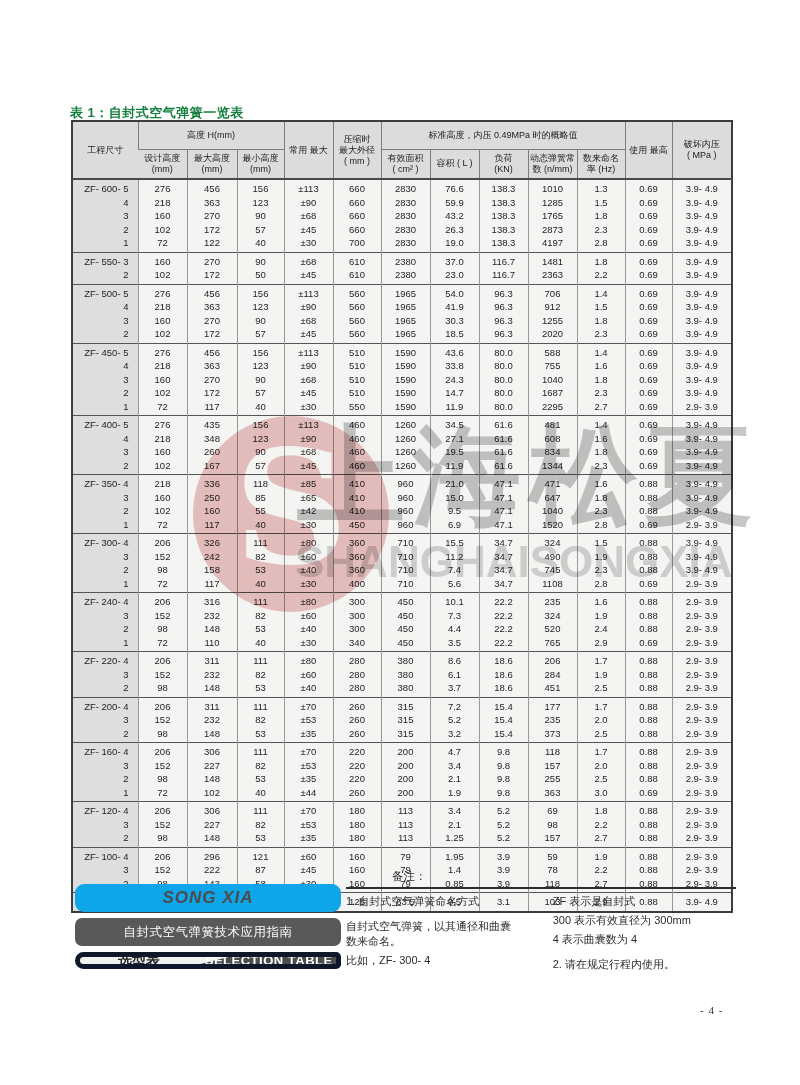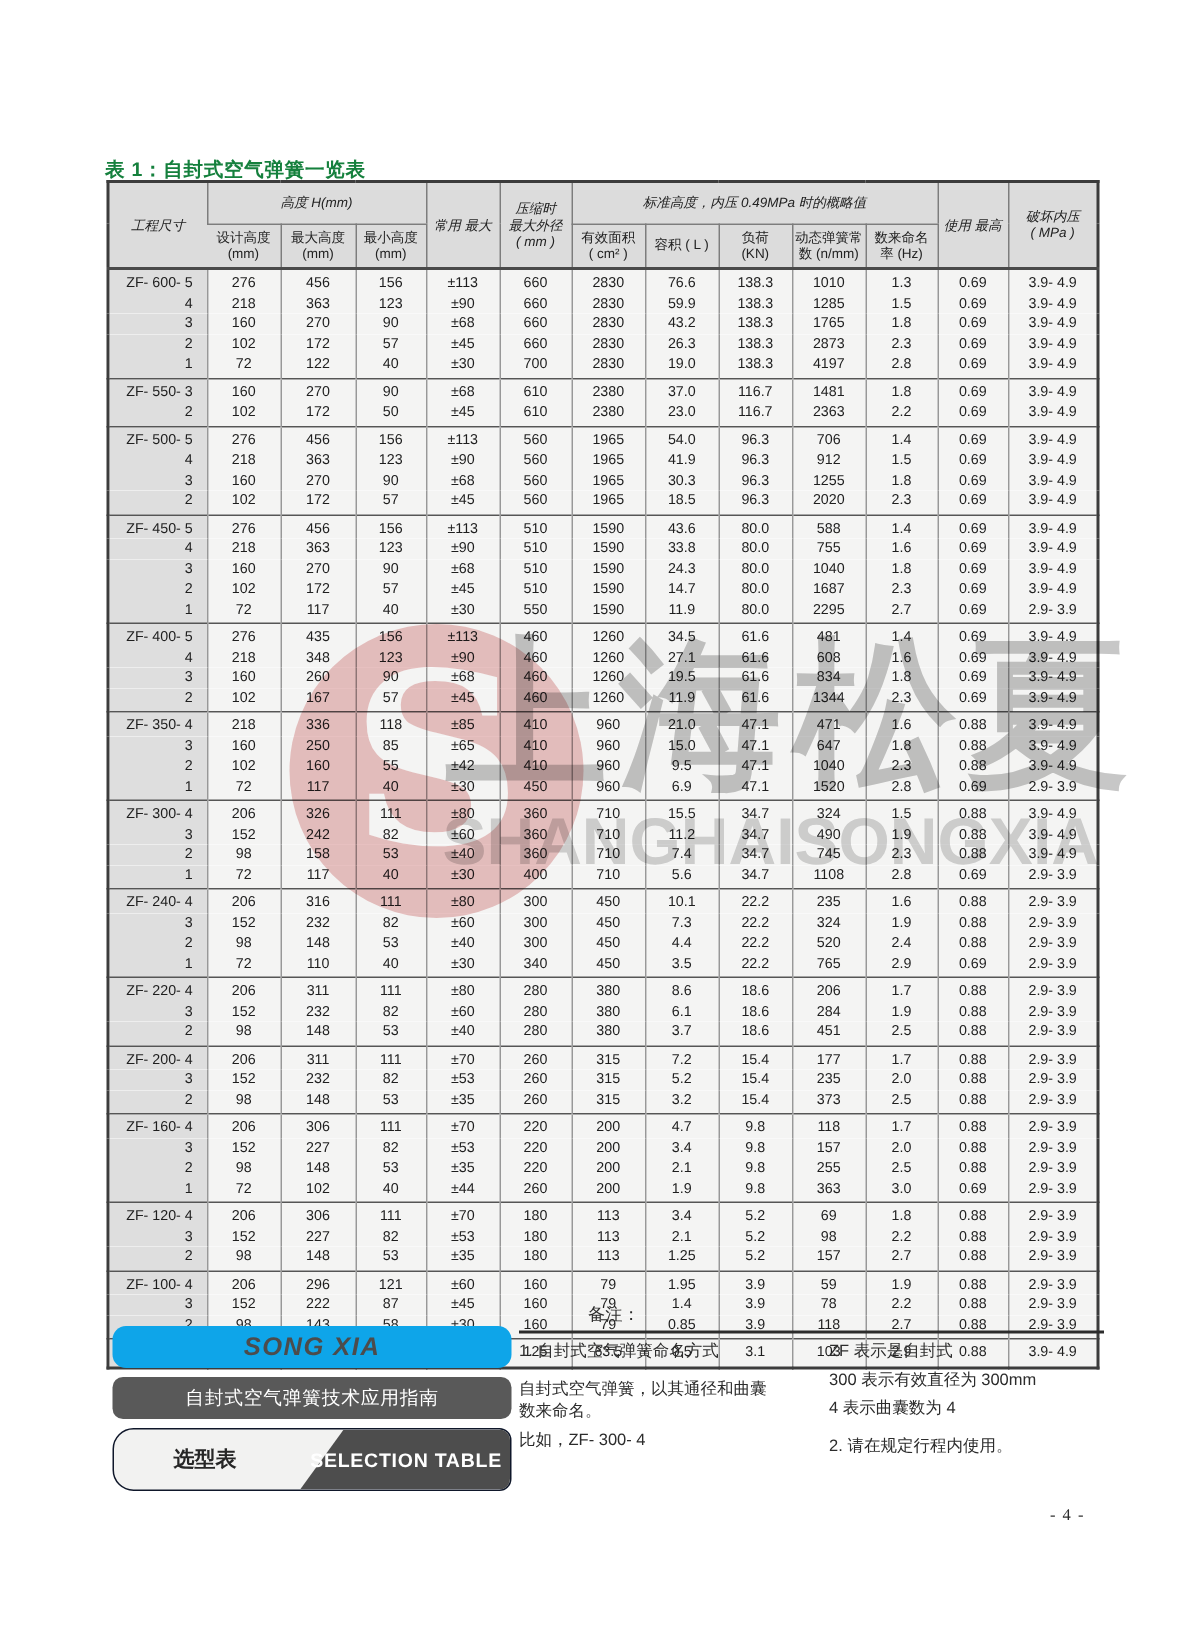--- a/index.html
+++ b/index.html
@@ -25,21 +25,21 @@
     border-collapse: collapse; table-layout: fixed; width:660px;
     border: 2px solid #3c3c3c;
   }
   table.spec th {
     background:#dcdcdc;
     font-size:9px; font-weight:normal; color:#222;
     text-align:center; vertical-align:middle;
     border-left:1px solid #7d7d7d; border-bottom:1px solid #7d7d7d;
     white-space:pre-line; line-height:11px; padding:2px 1px;
   }
-  table.spec thead tr:first-child th { height:28px;font-style:italic; }
+  table.spec thead tr:first-child th { height:28px; }
   table.spec thead tr:last-child th { height:30px; }
   table.spec thead th:first-child { border-left:none; }
   table.spec thead { border-bottom:2px solid #4a4a4a; }
 
   table.spec td {
     font-size:9.5px; color:#1e1e1e; text-align:center;
     background:#f4f4f3;
     border-left:1px solid #989898;
     padding:1px 2px; height:12px; line-height:11.5px;
     white-space:nowrap; overflow:hidden;
@@ -84,22 +84,22 @@
     display:flex; align-items:center; justify-content:center;
     font-size:17px; font-weight:bold; font-style:italic; color:#4c4c4c;
     letter-spacing:1px;
   }
   .brand-sub {
     height:28px; background:#595959; border-radius:7px;
     display:flex; align-items:center; justify-content:center;
     font-size:12.5px; color:#ffffff; letter-spacing:0.5px;
   }
   .brand-tab {
-    height:42px; border-radius:14px 8px 8px 14px;
-    border:1px solid #0f172a; background:#f2f2f1;
+    height:17px; border-radius:14px 8px 8px 14px;
+    border:5px solid #0f172a; background:#f2f2f1;
     position:relative; overflow:hidden;
   }
   .brand-tab .tab-dark {
     position:absolute; inset:0; background:#4d4d4d;
     clip-path: polygon(58% 0, 100% 0, 100% 100%, 47% 100%);
   }
   .brand-tab .tab-cn {
     position:absolute; left:0; top:0; bottom:0; width:46%;
     display:flex; align-items:center; justify-content:center;
     font-size:14px; font-weight:bold; color:#262626;

